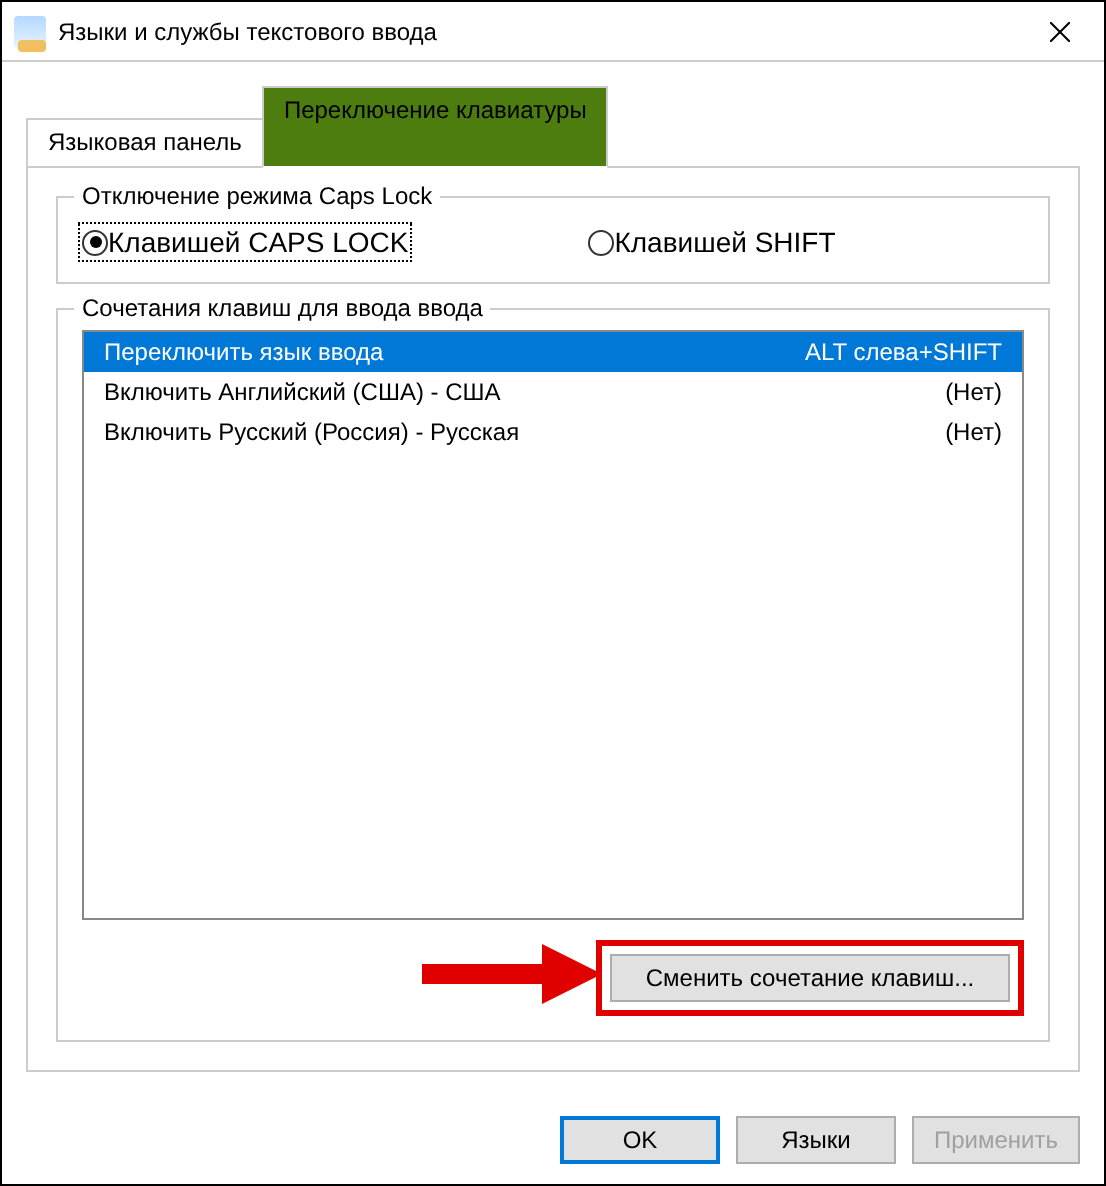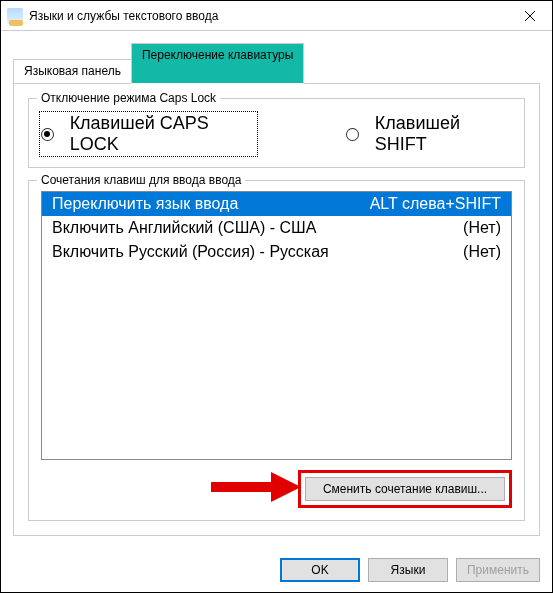--- a/index.html
+++ b/index.html
@@ -56,21 +56,21 @@
       flex-direction: column;
     }
     .tabs {
       display: flex;
       position: relative;
       z-index: 2;
     }
     .tab {
       padding: 4px 10px 5px 10px;
       border: 1px solid #ccc;
-      background: #14b8a6;
+      background: #4d7c0f;
       font-size: 12px;
       margin-right: -1px;
     }
     .tab.inactive {
       border-bottom: 1px solid #ccc;
       background: #fff;
       margin-top: 16px;
     }
     .tab.active {
       border-bottom: 1px solid #fff;
@@ -100,22 +100,22 @@
       color: #000;
     }
     .radio-row {
       display: flex;
       gap: 90px;
       padding-top: 4px;
     }
     .radio-opt {
       display: flex;
       align-items: center;
-      gap: 16px;
-      font-size: 18px;
+      gap: 0;
+      font-size: 14px;
     }
     .radio-opt.focused {
       outline: 1px dotted #000;
       outline-offset: 1px;
     }
     .radio-circle {
       width: 13px;
       height: 13px;
       border: 1px solid #333;
       border-radius: 50%;
@@ -149,21 +149,21 @@
     .listbox {
       border: 1px solid #888;
       background: #fff;
       flex: 1;
       overflow: auto;
     }
     .listrow {
       display: flex;
       justify-content: space-between;
       padding: 3px 10px;
-      font-size: 16px;
+      font-size: 12px;
       color: #000;
     }
     .listrow.selected {
       background: #0078d7;
       color: #fff;
     }
     .change-row {
       display: flex;
       justify-content: flex-end;
       align-items: center;

